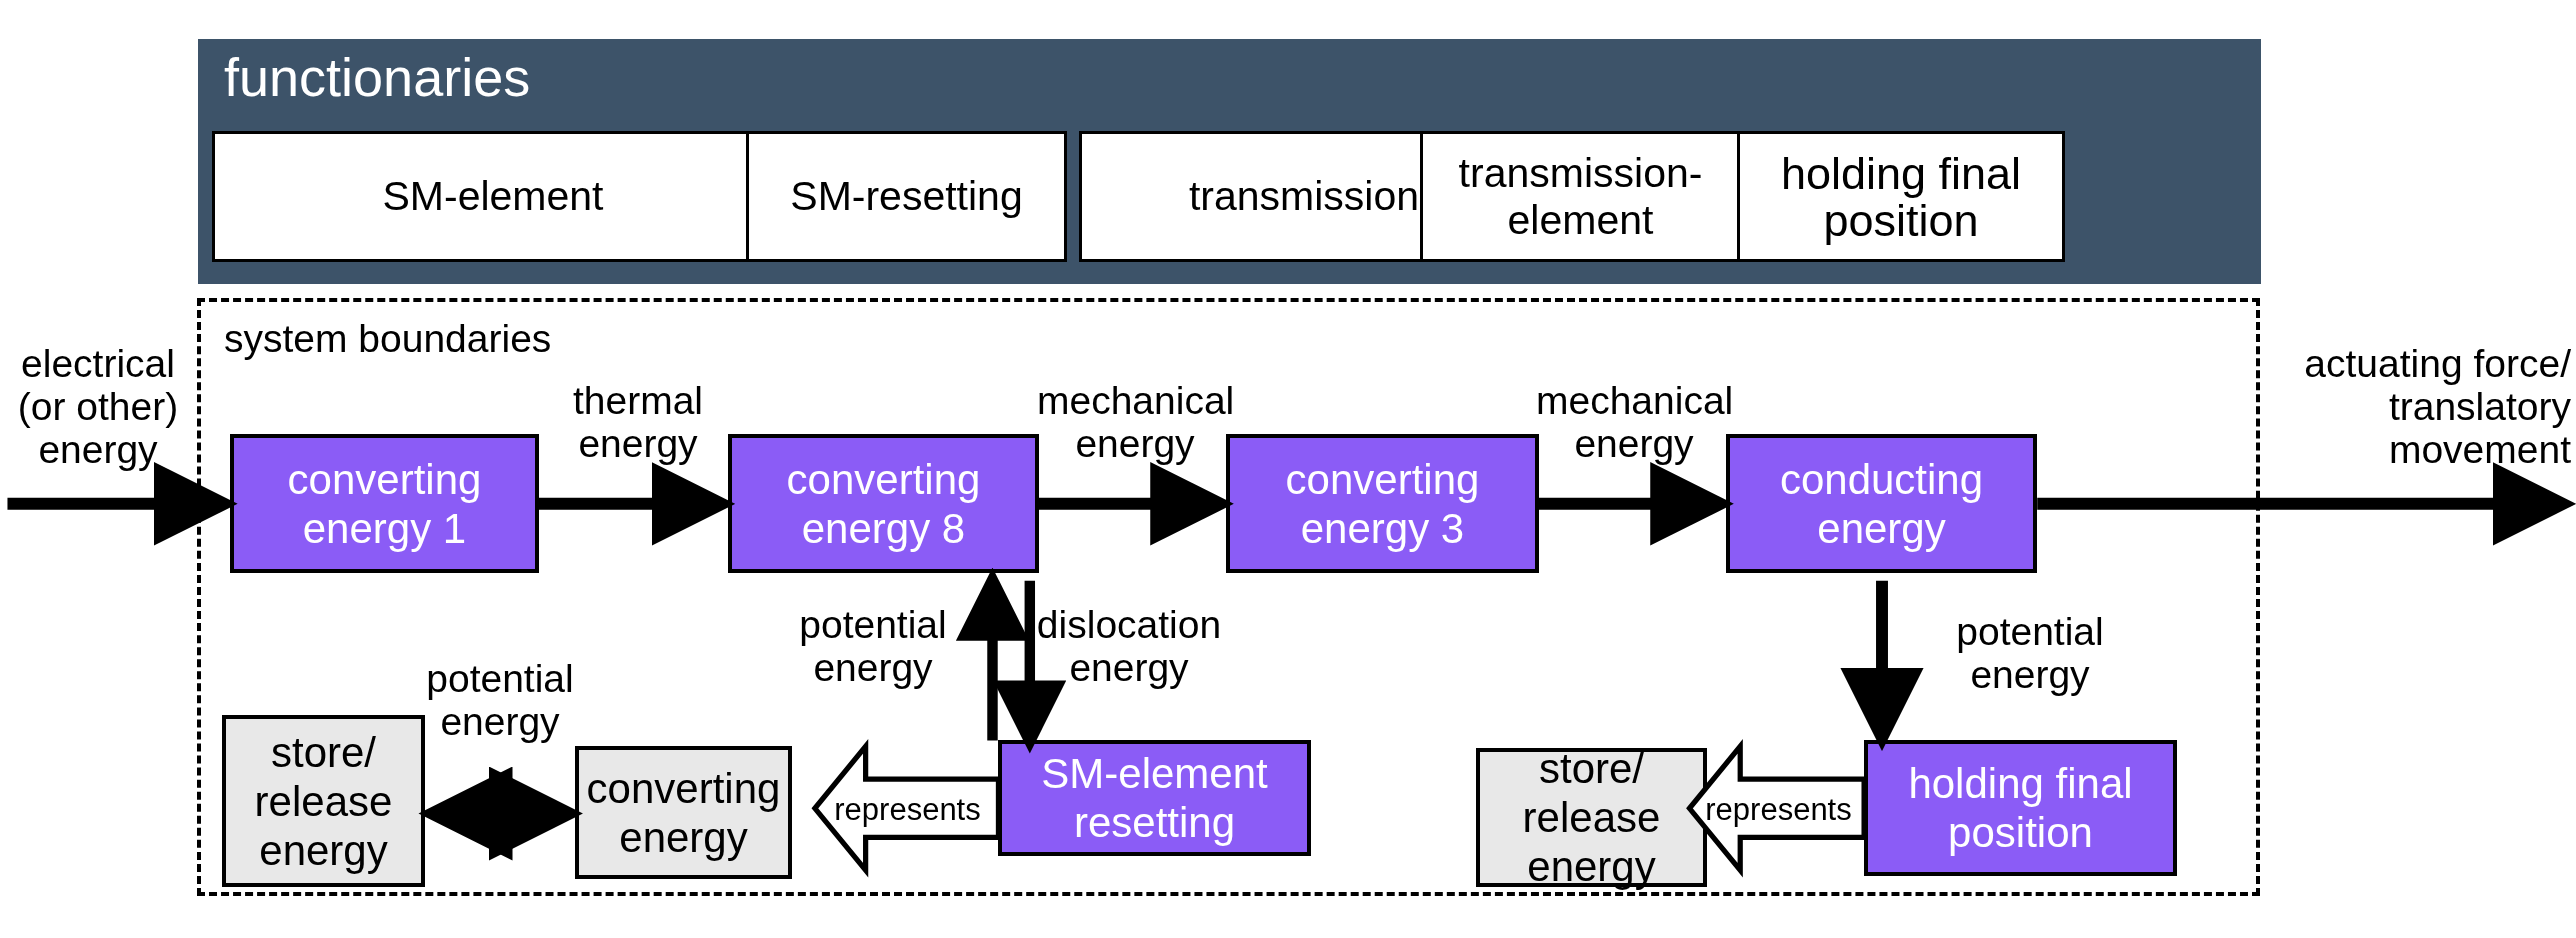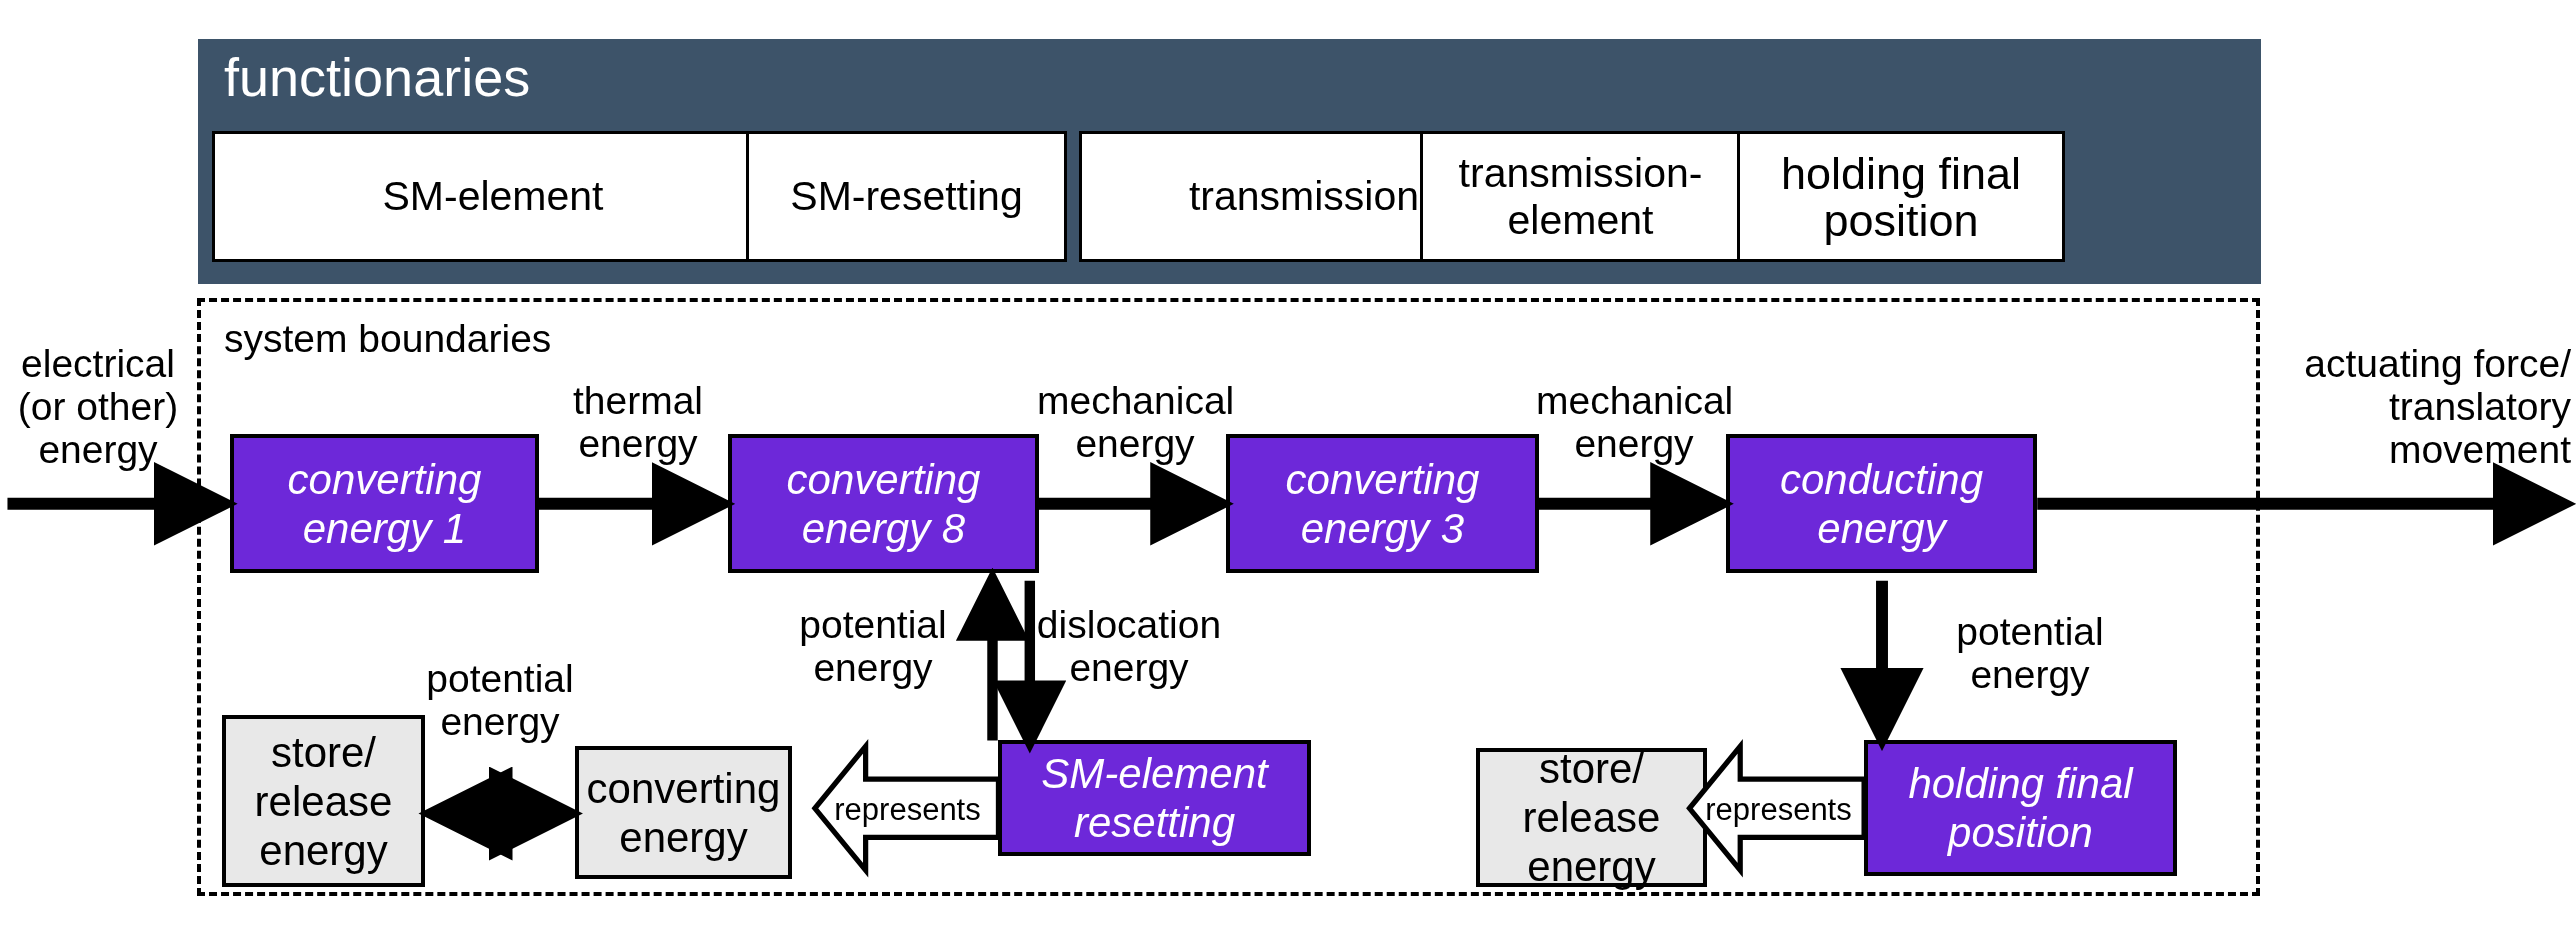--- a/index.html
+++ b/index.html
@@ -34,21 +34,21 @@
     left:224px;top:316px;width:522px;height:46px;
     color:#000000;font-size:39px;line-height:46px;white-space:nowrap;
   }
 
   
   .blk{
     border:4.5px solid #000000;
     display:flex;align-items:center;justify-content:center;text-align:center;
     font-size:42px;line-height:49px;
   }
-  .blk.dark{background:#6d28d9;color:#ffffff;font-style:italic;}
+  .blk.dark{background:#8b5cf6;color:#ffffff;}
   .blk.light{background:#e8e8e8;color:#000000;}
 
   
   .lbl{
     color:#000000;font-size:39px;line-height:43px;text-align:center;
     white-space:pre-line;
   }
   .lbl.right{text-align:right;}
 
   

